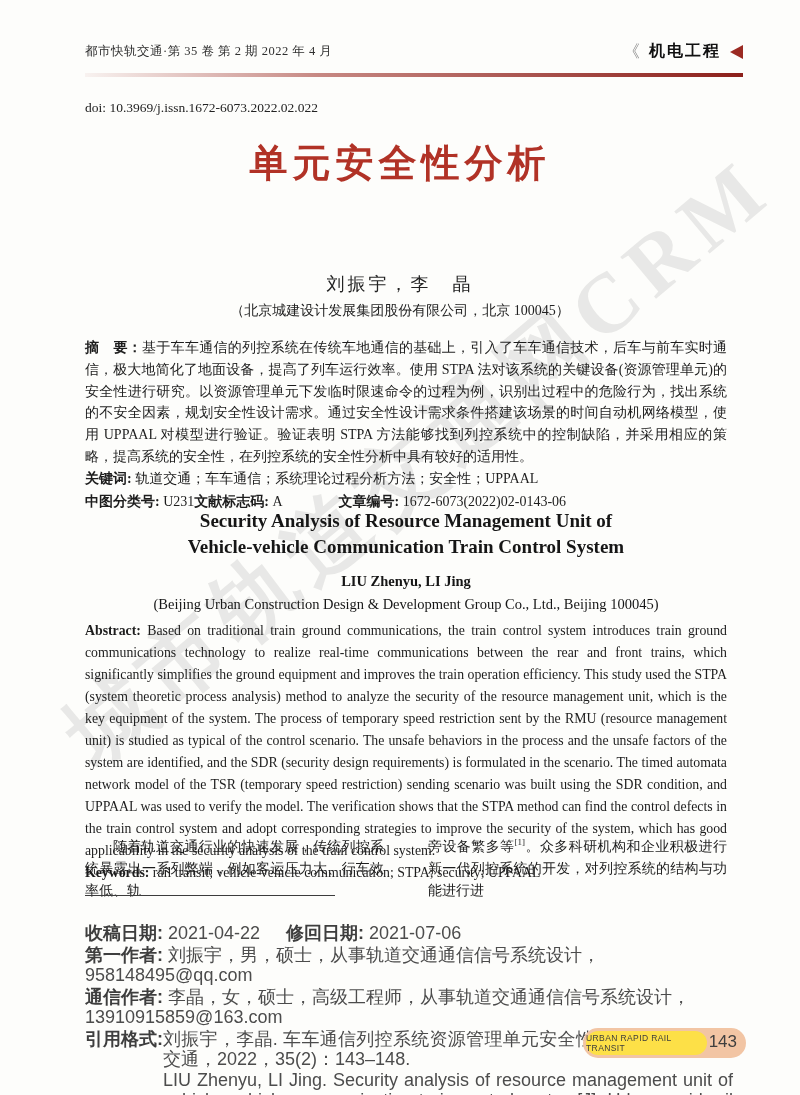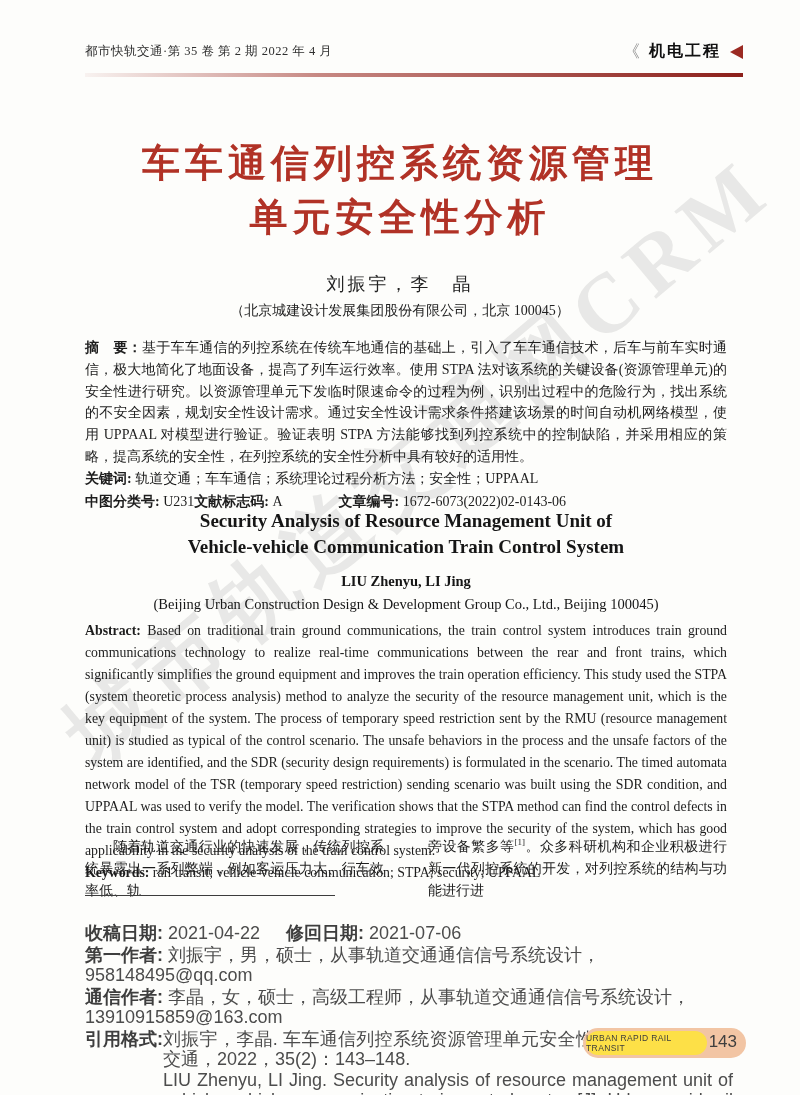--- a/index.html
+++ b/index.html
@@ -78,23 +78,23 @@
     <span class="hdr-left">都市快轨交通·第 35 卷 第 2 期 2022 年 4 月</span>
     <span class="hdr-right">
       <span class="guillemet">《</span>
       <span class="section-label">机电工程</span>
       <span class="tri-left"></span>
     </span>
   </div>
 
   <div class="layer rule"></div>
 
+  <div class="layer doi">doi: 10.3969/j.issn.1672-6073.2022.02.022</div>
 
   <div class="layer title-cn">
-    <div>车车通信列控系统资源管理</div>
     <div>单元安全性分析</div>
   </div>
 
   <div class="layer authors-cn">刘振宇，李　晶</div>
   <div class="layer affil-cn">（北京城建设计发展集团股份有限公司，北京 100045）</div>
 
   <div class="layer front">
     <p><span class="lbl">摘　要：</span><span>基于车车通信的列控系统在传统车地通信的基础上，引入了车车通信技术，后车与前车实时通信，极大地简化了地面设备，提高了列车运行效率。使用 STPA 法对该系统的关键设备(资源管理单元)的安全性进行研究。以资源管理单元下发临时限速命令的过程为例，识别出过程中的危险行为，找出系统的不安全因素，规划安全性设计需求。通过安全性设计需求条件搭建该场景的时间自动机网络模型，使用 UPPAAL 对模型进行验证。验证表明 STPA 方法能够找到列控系统中的控制缺陷，并采用相应的策略，提高系统的安全性，在列控系统的安全性分析中具有较好的适用性。</span></p>
     <p><span class="lbl">关键词:</span><span> 轨道交通；车车通信；系统理论过程分析方法；安全性；UPPAAL</span></p>
     <div class="class-row">

